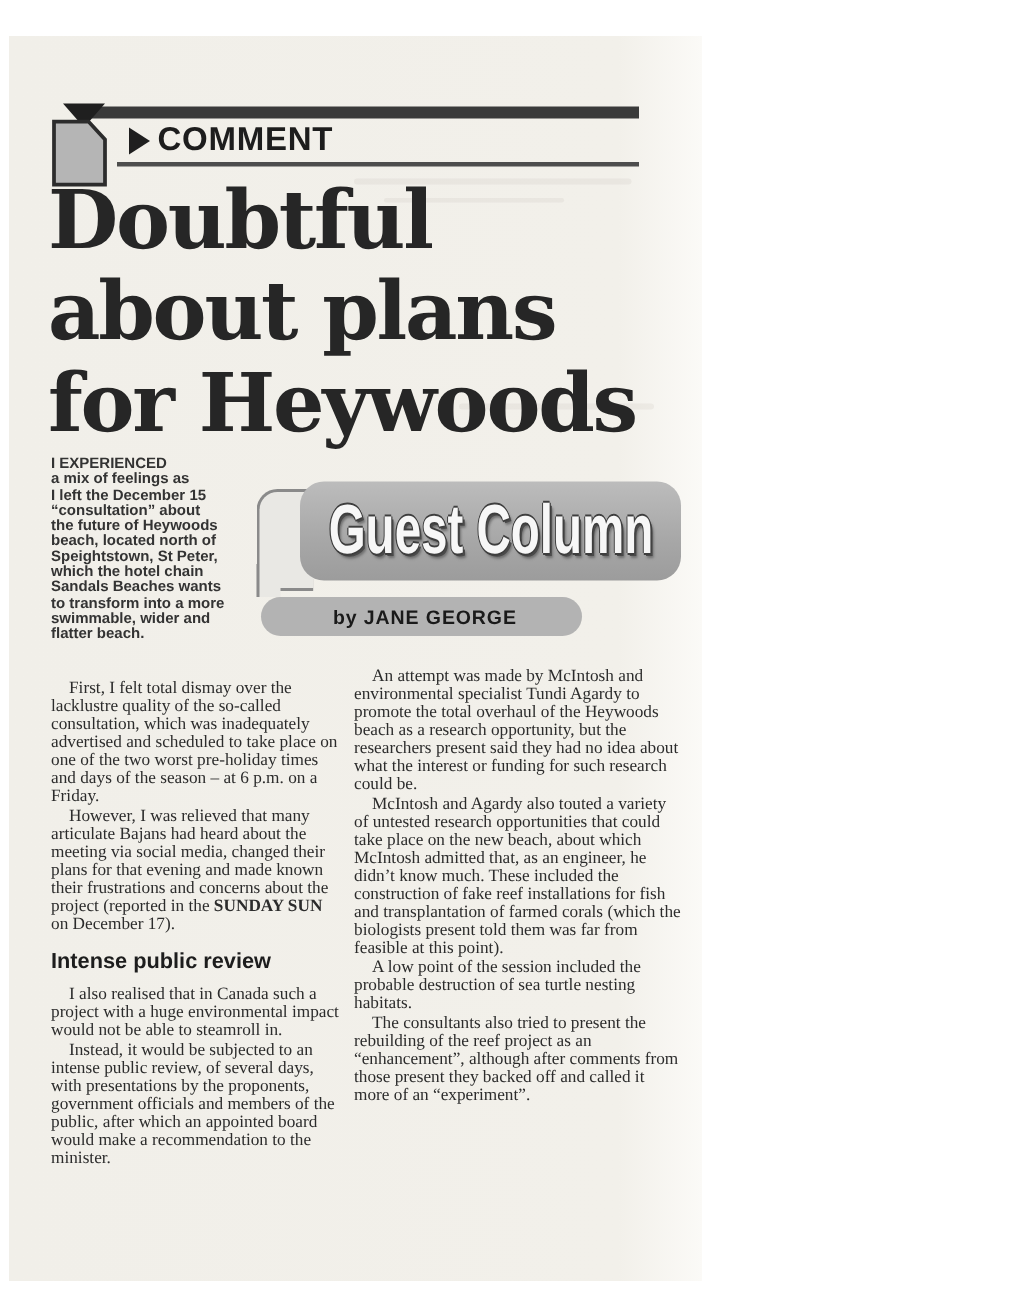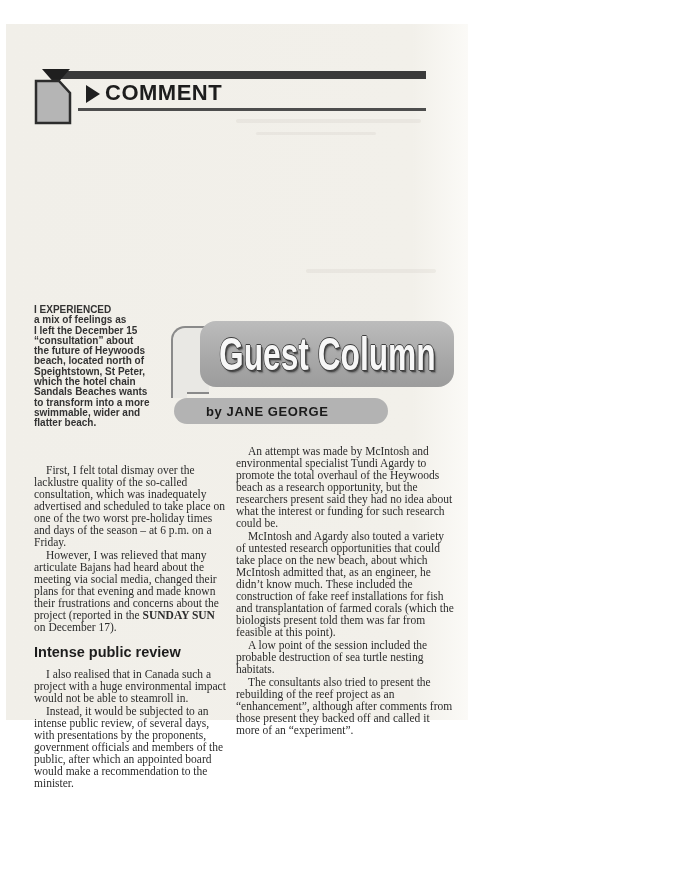--- a/index.html
+++ b/index.html
@@ -1,21 +1,21 @@
 <!DOCTYPE html>
 <html><head>
 <meta charset="utf-8">
 <style>
   html,body{margin:0;padding:0;}
   body{
     width:676px;height:874px;position:relative;background:#ffffff;
     font-family:"Liberation Sans",sans-serif;overflow:hidden;
   }
   .paper{
-    position:absolute;left:6px;top:24px;width:462px;height:696px;
+    position:absolute;left:6px;top:24px;width:462px;height:830px;
     background:linear-gradient(90deg,#f1efe9 0%,#f2f0ea 88%,#fbfaf7 100%);
   }
   
   .top-bar{position:absolute;left:55px;top:47px;width:365px;height:8px;background:#3a3a3a;}
   .under-rule{position:absolute;left:72px;top:84px;width:348px;height:3px;background:#4d4d4d;}
   .down-tri{position:absolute;left:36px;top:45px;width:0;height:0;
     border-left:14px solid transparent;border-right:14px solid transparent;border-top:16px solid #1f1f1f;}
   .icon-note{position:absolute;left:28px;top:55px;}
   .cmt-marker{position:absolute;left:80px;top:61px;width:0;height:0;
     border-top:9px solid transparent;border-bottom:9px solid transparent;border-left:14px solid #1f1f1f;}
@@ -44,24 +44,24 @@
     display:flex;align-items:center;justify-content:center;overflow:hidden;}
   .g-title{
     font-family:"Liberation Sans",sans-serif;font-weight:bold;font-size:44px;
     transform:scaleX(0.72) scaleY(1.05);transform-origin:center;white-space:nowrap;
     color:#f7f7f7;
     text-shadow:1px 0 0 #3e3e3e,-1px 0 0 #3e3e3e,0 1px 0 #3e3e3e,0 -1px 0 #3e3e3e,
       2px 2px 0 #4a4a4a,3px 3px 2px #6f6f6f;
   }
   .g-sub{position:absolute;left:4px;top:82px;width:214px;height:26px;border-radius:13px;
     background:#b3b3b3;display:flex;align-items:center;}
-  .g-byline{font-size:13px;font-weight:bold;color:#1a1a1a;letter-spacing:0.6px;padding-left:32px;}
+  .g-byline{font-size:13px;font-weight:bold;color:#1a1a1a;letter-spacing:0.6px;padding-left:48px;}
   
   .col{position:absolute;font-family:"Liberation Serif",serif;font-size:11.5px;line-height:12px;color:#2c2c2c;}
-  .col-left{left:28px;top:440px;width:193px;}
+  .col-left{left:28px;top:429px;width:193px;}
   .col-right{left:230px;top:421px;width:219px;}
   .col p{margin:0 0 1px 0;}
   .col p.ind{text-indent:12px;}
   .subhead{font-family:"Liberation Sans",sans-serif;font-weight:bold;font-size:14.5px;
     color:#1d1d1d;margin:13px 0 10px 0;}
   .bold{font-weight:bold;}
   
   .bleed{position:absolute;background:#9a948a;opacity:0.10;border-radius:2px;}
 </style>
 </head>
@@ -75,20 +75,23 @@
     <polygon points="2,2 25,2 36,14 36,44 2,44" fill="#b5b5b5" stroke="#2c2c2c" stroke-width="2.5"></polygon>
   </svg>
   <div class="cmt-marker"></div>
   <div class="cmt-label">COMMENT</div>
   <div class="under-rule"></div>
 
   <div class="bleed" style="left:230px;top:95px;width:185px;height:4px;"></div>
   <div class="bleed" style="left:250px;top:108px;width:120px;height:3px;"></div>
   <div class="bleed" style="left:300px;top:245px;width:130px;height:4px;"></div>
 
+  <div class="headline">Doubtful
+about plans
+for Heywoods</div>
 
   <div class="intro">I EXPERIENCED
 a mix of feelings as
 I left the December 15
 “consultation” about
 the future of Heywoods
 beach, located north of
 Speightstown, St Peter,
 which the hotel chain
 Sandals Beaches wants

